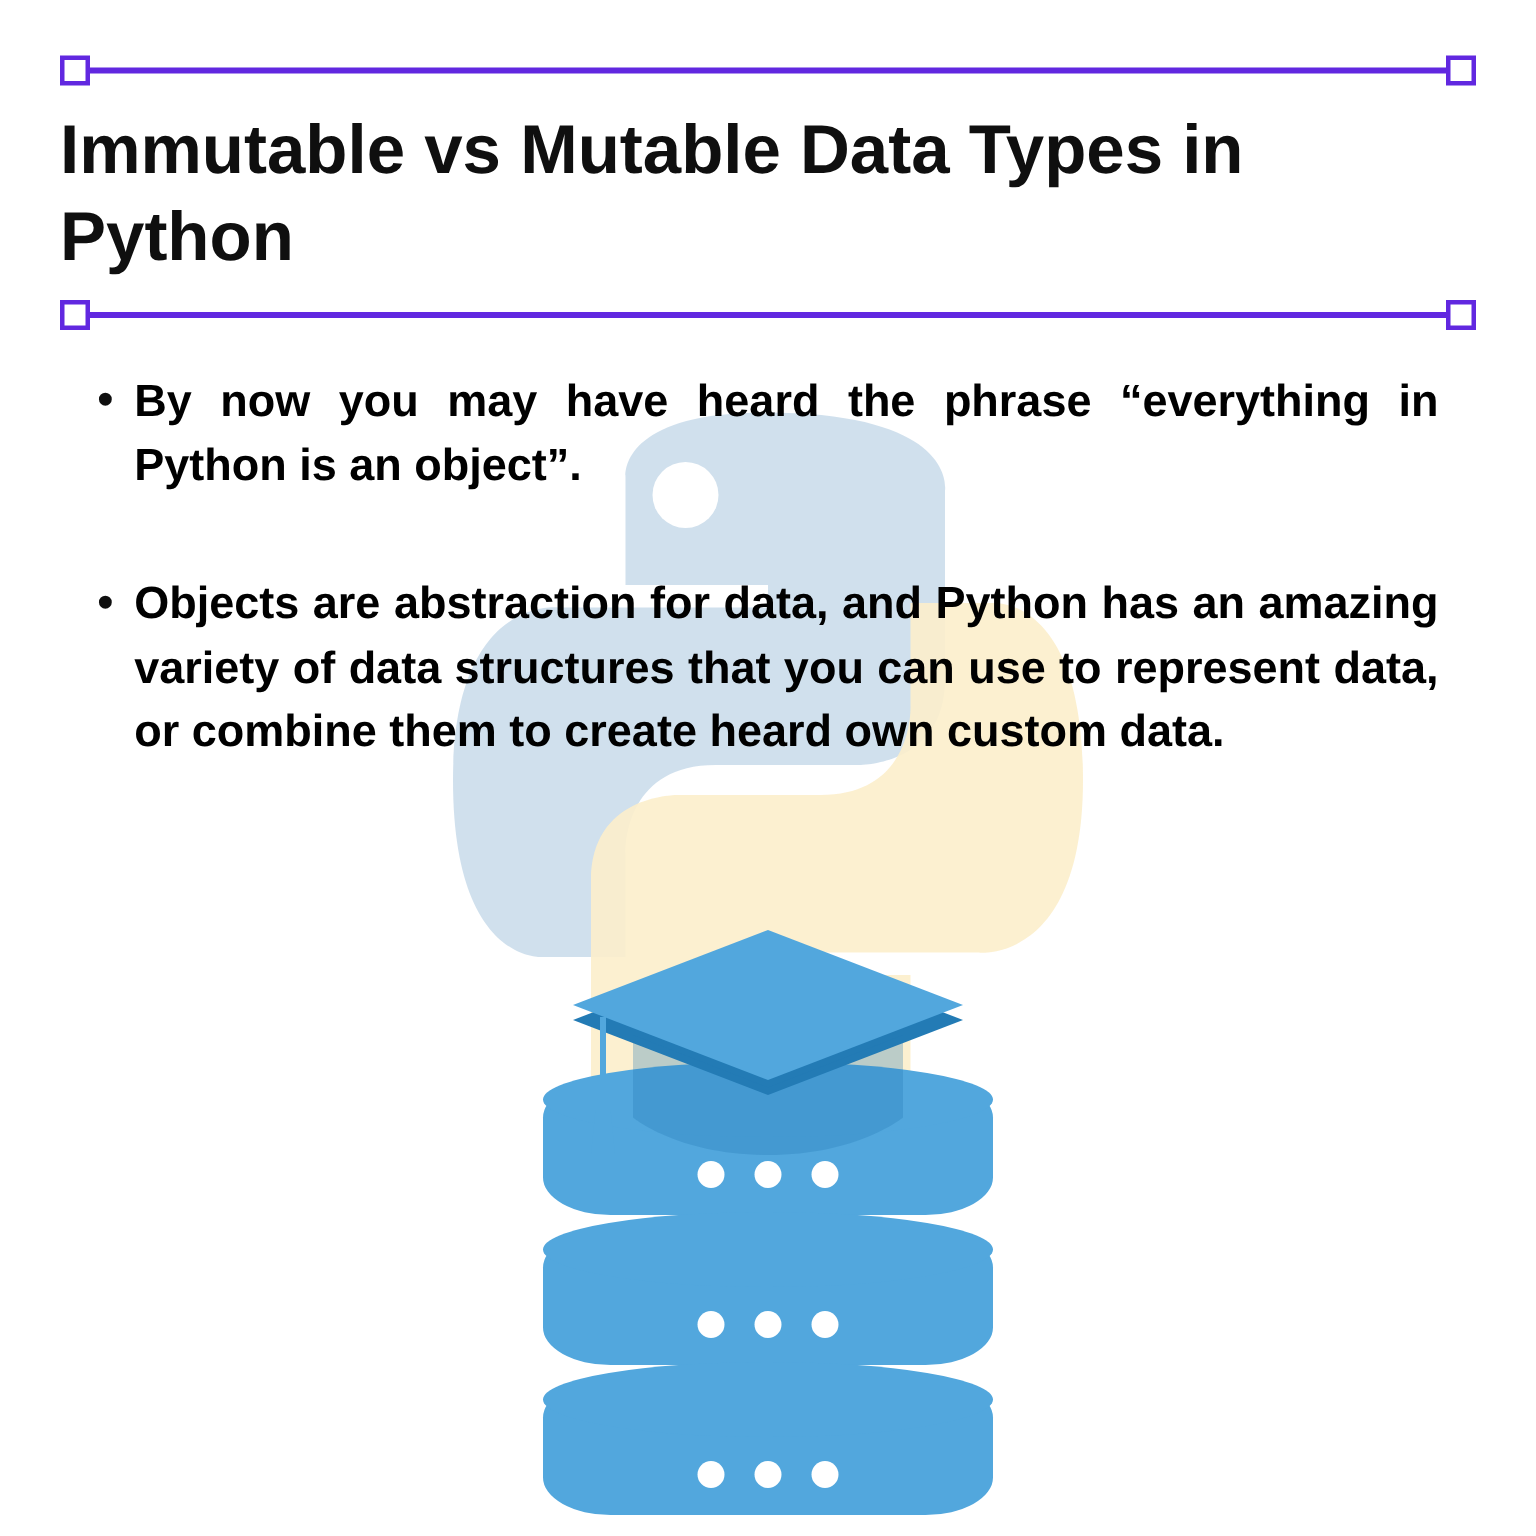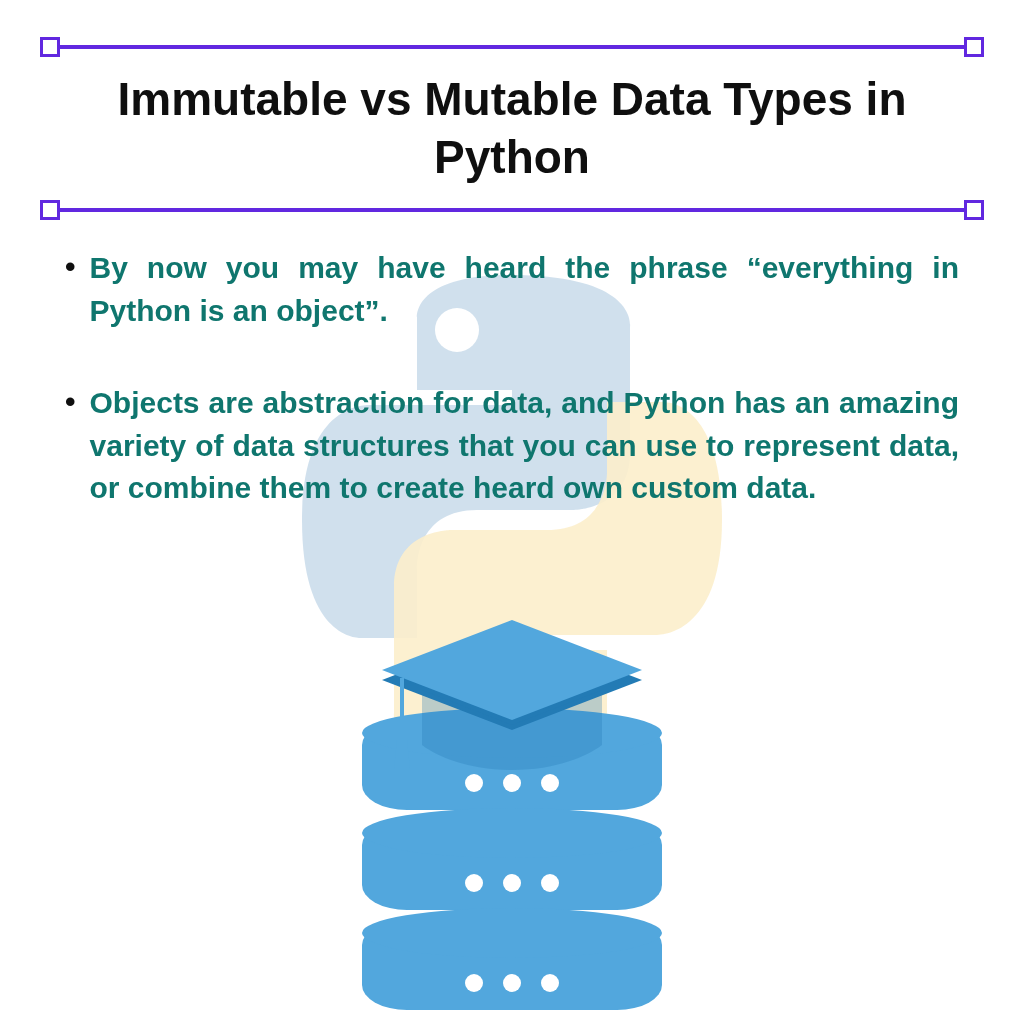--- a/index.html
+++ b/index.html
@@ -48,21 +48,21 @@
     }
     
     .line-bottom {
       margin-top: 22px;
     }
     
     .title {
       font-size: 46px;
       font-weight: 800;
       color: #0f0f0f;
-      text-align: center;
+      text-align: left;
       margin-top: 22px;
       line-height: 1.25;
       padding: 0 40px;
     }
     
     .content {
       padding: 35px 65px 0 65px;
       position: relative;
       z-index: 2;
     }
@@ -77,21 +77,21 @@
       font-weight: 700;
       color: #0f0f0f;
       margin-right: 14px;
       line-height: 1.35;
       flex-shrink: 0;
     }
     
     .bullet-text {
       font-size: 30px;
       font-weight: 700;
-      color: #0f766e;
+      color: #000000;
       text-align: justify;
       line-height: 1.42;
     }
     
     .background-art {
       position: absolute;
       top: 270px;
       left: 50%;
       transform: translateX(-50%);
       width: 700px;

